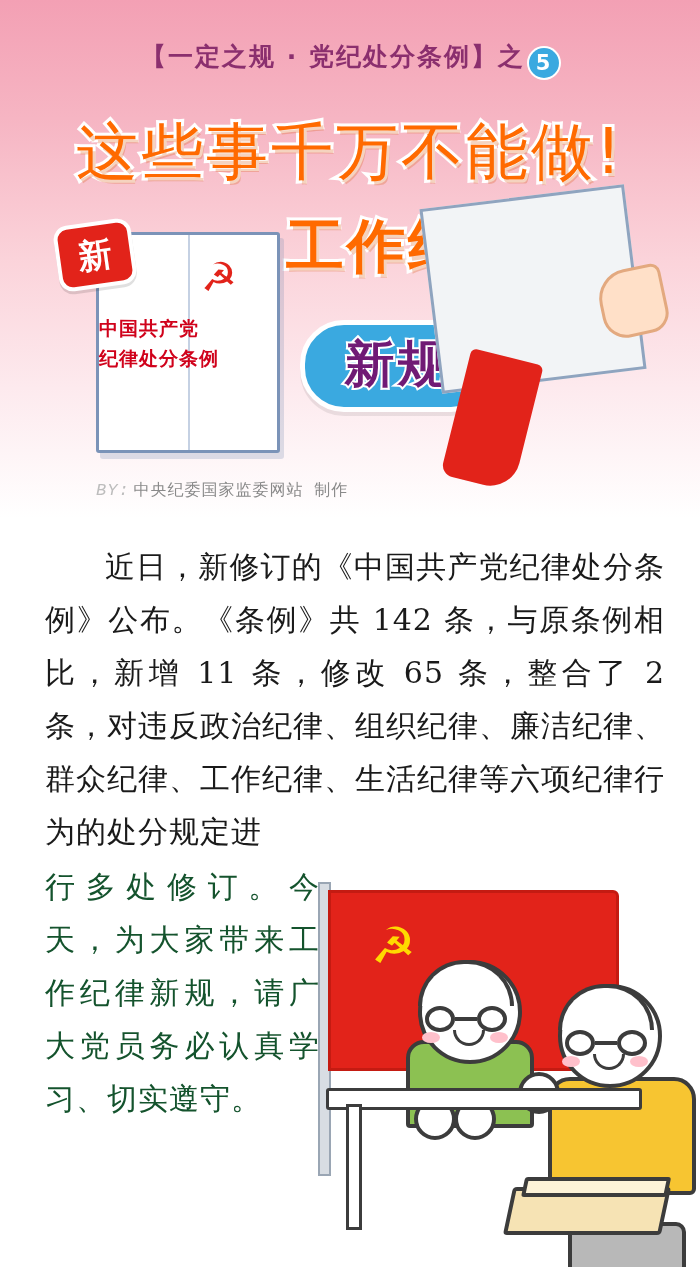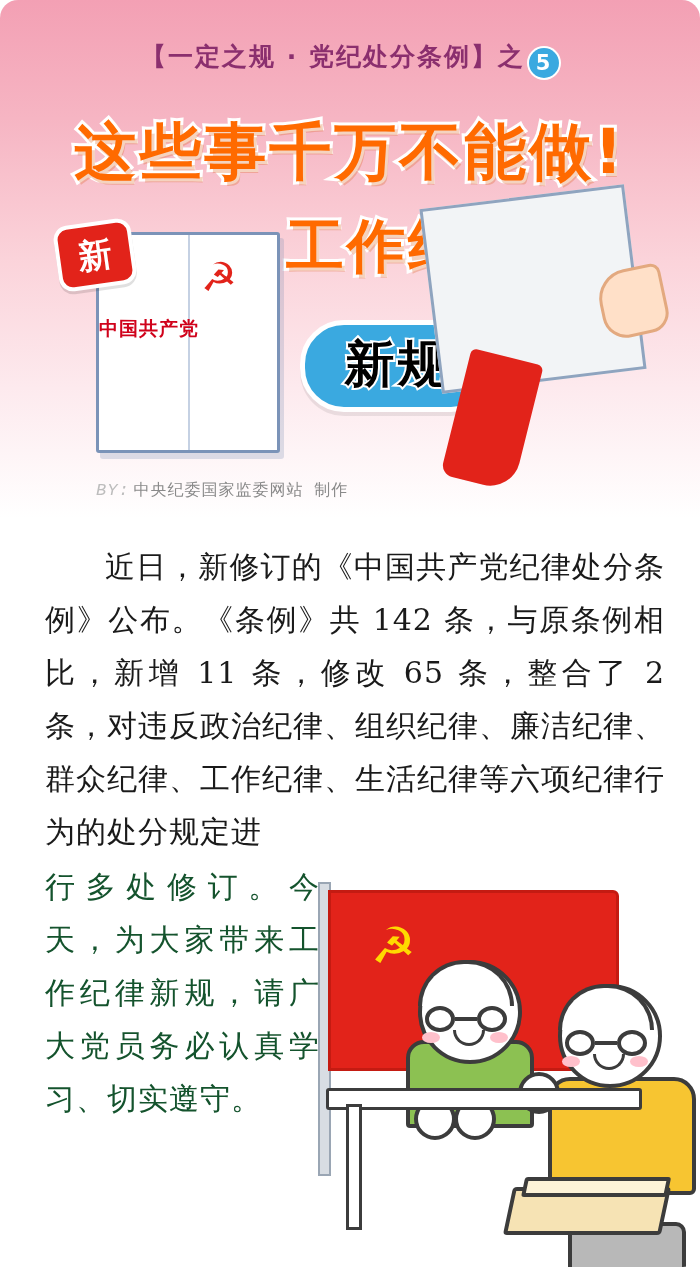--- a/index.html
+++ b/index.html
@@ -9,21 +9,20 @@
   }
   body {
     font-family: "Liberation Sans", sans-serif;
   }
   .page {
     position: relative;
     width: 700px;
     height: 1267px;
     overflow: hidden;
     background: #ffffff;
-    border-radius: 18px;
   }
   
   .hero {
     position: absolute;
     left: 0; top: 0;
     width: 700px;
     height: 540px;
     background: linear-gradient(180deg, #f3a0b4 0%, #f6b5c3 22%, #fbd3da 48%, #fdeaee 72%, #ffffff 96%);
   }
   .series-line {
@@ -53,21 +52,21 @@
     margin-left: 4px;
     box-shadow: 0 0 0 2px #ffffff;
   }
   .title-main {
     position: absolute;
     top: 110px;
     left: 0;
     width: 700px;
     text-align: center;
     font-size: 62px;
-    font-weight: bold;
+    font-weight: normal;
     letter-spacing: 3px;
     color: #ff6a00;
     -webkit-text-stroke: 6px #ffffff;
     paint-order: stroke fill;
     font-family: "DejaVu Sans", sans-serif;
     text-shadow: 3px 4px 0 rgba(214,80,0,0.25);
     white-space: nowrap;
   }
   .title-sub {
     position: absolute;
@@ -96,21 +95,21 @@
     box-shadow: 0 4px 0 rgba(0,0,0,0.08);
   }
   .title-badge span {
     position: absolute;
     left: 0; top: 6px;
     width: 185px;
     text-align: center;
     font-size: 50px;
     font-weight: bold;
     letter-spacing: 3px;
-    color: #000000;
+    color: #701a75;
     -webkit-text-stroke: 4px #ffffff;
     paint-order: stroke fill;
     font-family: Liberation Sans, sans-serif;
     white-space: nowrap;
   }
   
   .booklet {
     position: absolute;
     left: 96px;
     top: 232px;
@@ -443,20 +442,21 @@
     <div class="title-badge">
       <span>新规</span>
     </div>
 
     <div class="booklet">
       <div class="booklet-flag">
         <div class="hammer">☭</div>
       </div>
       <div class="booklet-text">
         <div>中国共产党</div>
+        <div>纪律处分条例</div>
       </div>
     </div>
 
     <div class="new-stamp">
       <span>新</span>
     </div>
 
     <div class="paper-sheet"></div>
     <div class="hand-red"></div>
     <div class="hand-skin"></div>

